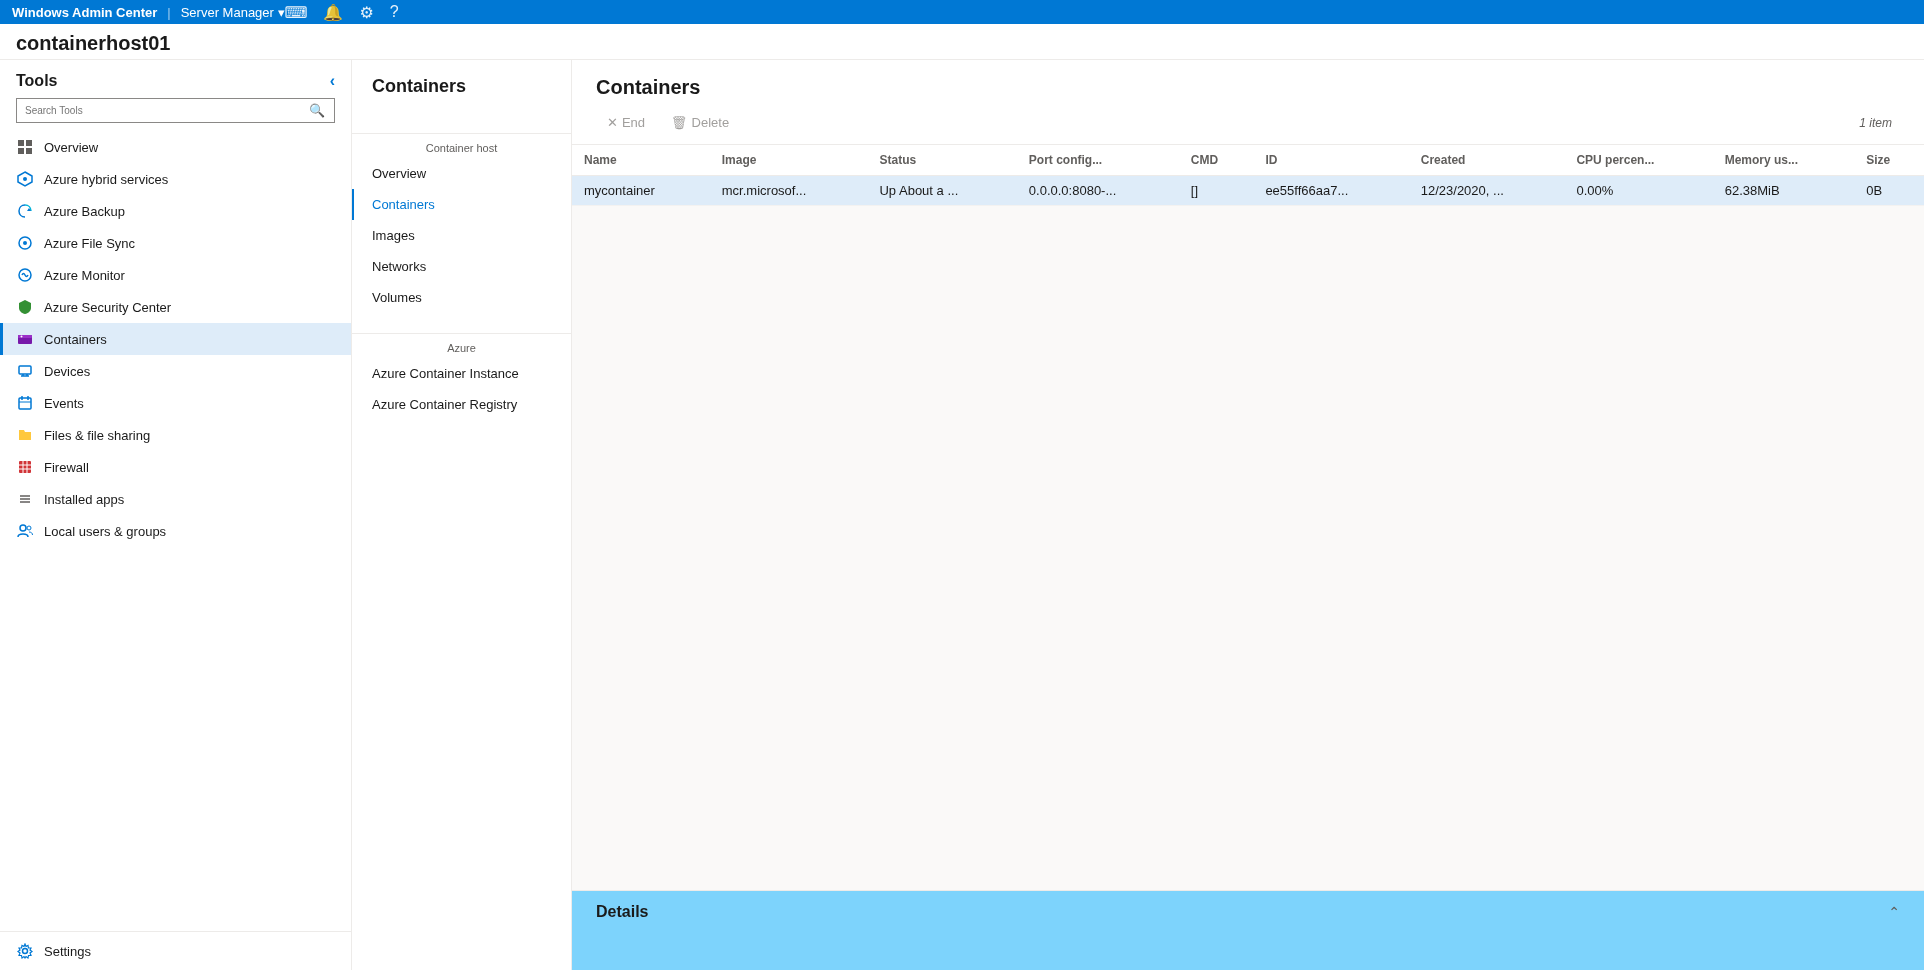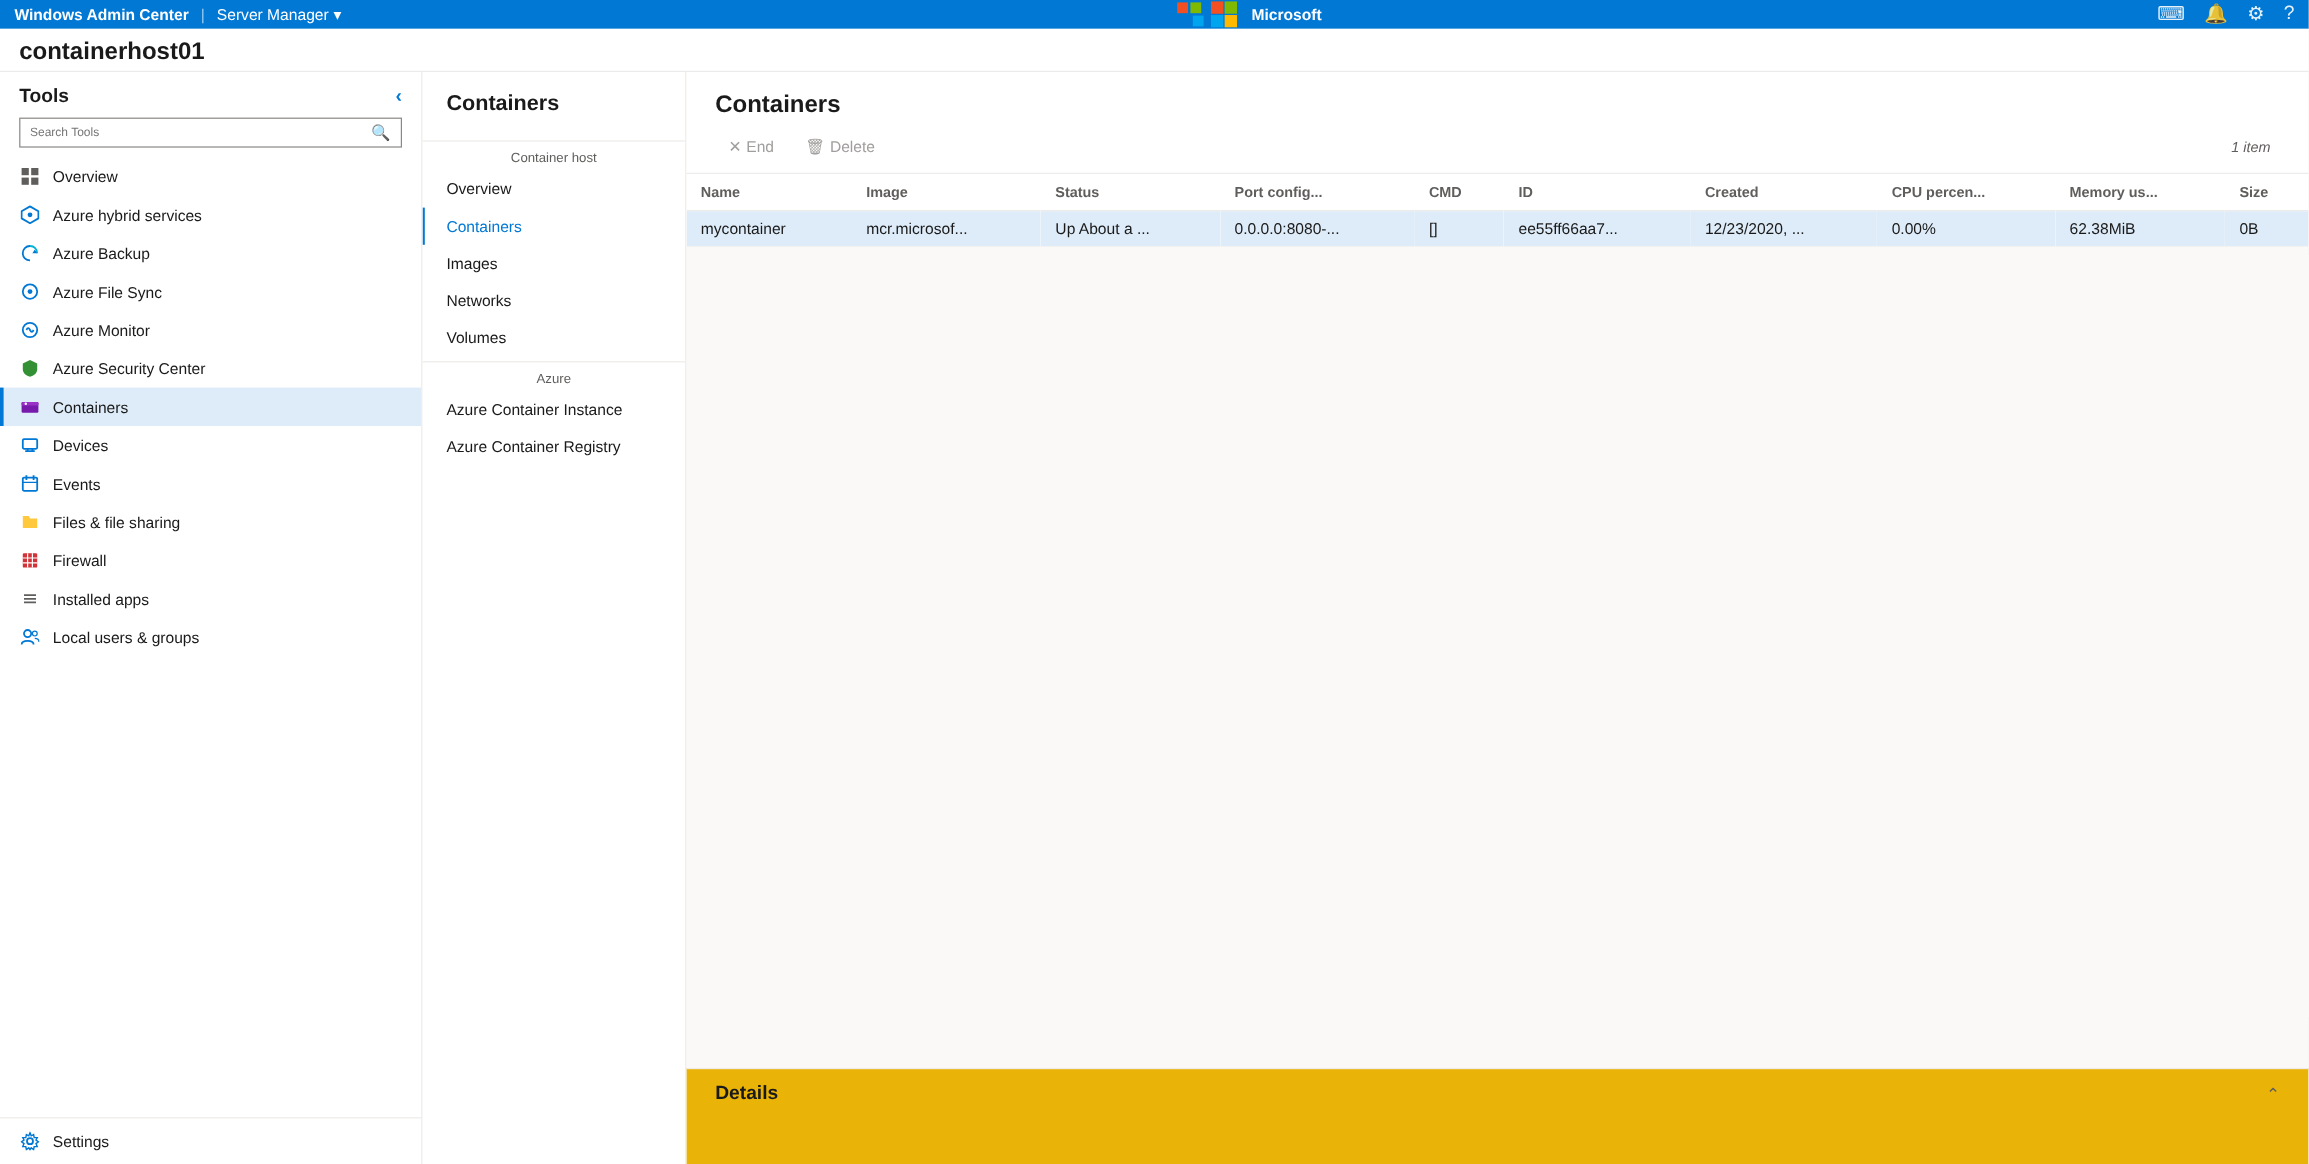--- a/index.html
+++ b/index.html
@@ -97,21 +97,21 @@
       width: 220px;
       background: white;
       border-right: 1px solid #edebe9;
       padding: 16px 0;
       flex-shrink: 0;
       overflow-y: auto;
     }
     .subnav-title { font-size: 18px; font-weight: 600; padding: 0 20px 16px 20px; }
     .subnav-section-label {
       font-size: 11px; color: #605e5c; padding: 8px 20px 4px 20px;
-      border-top: 1px solid #edebe9; margin-top: 4px;
+      border-top: 1px solid #edebe9; margin-top: 20px;
       text-align: center;
     }
     .subnav-item {
       padding: 8px 20px; cursor: pointer; font-size: 13px; color: #1a1a1a;
     }
     .subnav-item.active { color: #0078d4; border-left: 2px solid #0078d4; padding-left: 18px; font-weight: 500; }
 
     
     .main-content {
       flex: 1;
@@ -144,21 +144,21 @@
     }
     .data-table td {
       padding: 7px 12px; font-size: 13px; border-bottom: 1px solid #f3f2f1;
       white-space: nowrap; overflow: hidden; text-overflow: ellipsis; max-width: 150px;
     }
     .data-table tr.selected td { background: #deecf9; }
 
     
     .details-panel {
       border-top: 1px solid #edebe9;
-      background: #eab308;
+      background: #7dd3fc;
       min-height: 80px;
       flex-shrink: 0;
       text-align: right;
     }
     .details-header {
       display: flex; align-items: center; justify-content: space-between;
       padding: 12px 24px; cursor: pointer;
     }
     .details-title { font-size: 16px; font-weight: 600; }
     .chevron-up { font-size: 14px; color: #605e5c; }
@@ -176,35 +176,20 @@
 </head>
 <body>
 
 <div class="topbar">
   <span class="topbar-title">Windows Admin Center</span>
   <span class="topbar-sep">|</span>
   <span class="topbar-server">
     <span>Server Manager</span>
     <span>▾</span>
   </span>
-  <div class="topbar-center">
-    <div class="ms-logo">
-      <div class="ms-sq" style="background:#f25022;"></div>
-      <div class="ms-sq" style="background:#7fba00;"></div>
-      <div class="ms-sq" style="background:#00a4ef; margin-top:2px; margin-left:-9px; margin-top:11px; position:relative; top:0;"></div>
-    </div>
-
-    <svg width="22" height="22" viewBox="0 0 21 21">
-      <rect x="0" y="0" width="10" height="10" fill="#f25022"></rect>
-      <rect x="11" y="0" width="10" height="10" fill="#7fba00"></rect>
-      <rect x="0" y="11" width="10" height="10" fill="#00a4ef"></rect>
-      <rect x="11" y="11" width="10" height="10" fill="#ffb900"></rect>
-    </svg>
-    <span class="ms-logo-text">Microsoft</span>
-  </div>
   <div class="topbar-right">
     <span class="topbar-icon" title="Terminal">⌨</span>
     <span class="topbar-icon" title="Notifications">🔔</span>
     <span class="topbar-icon" title="Settings">⚙</span>
     <span class="topbar-icon" title="Help">?</span>
   </div>
 </div>
 
 <div class="servername-bar">
   <span>containerhost01</span>

